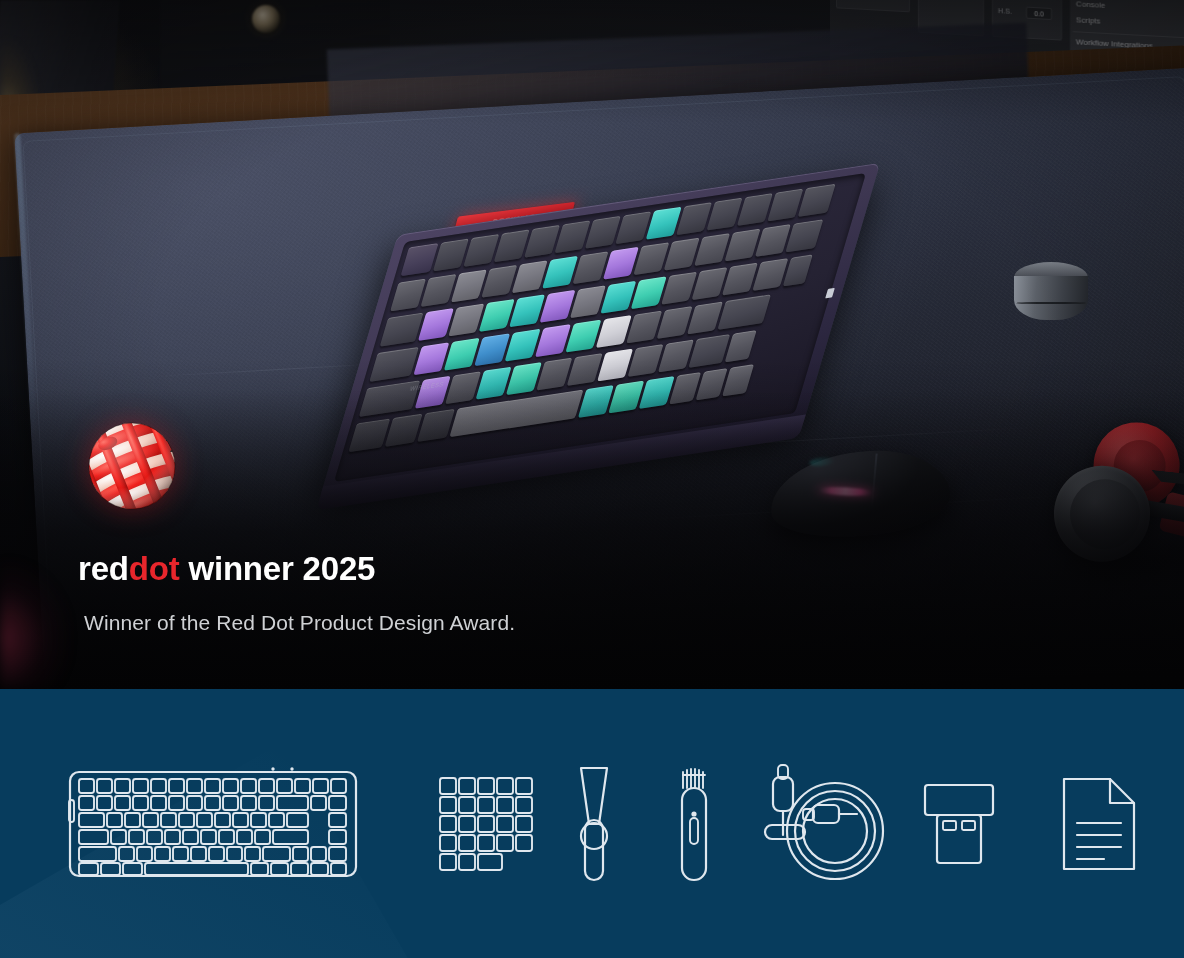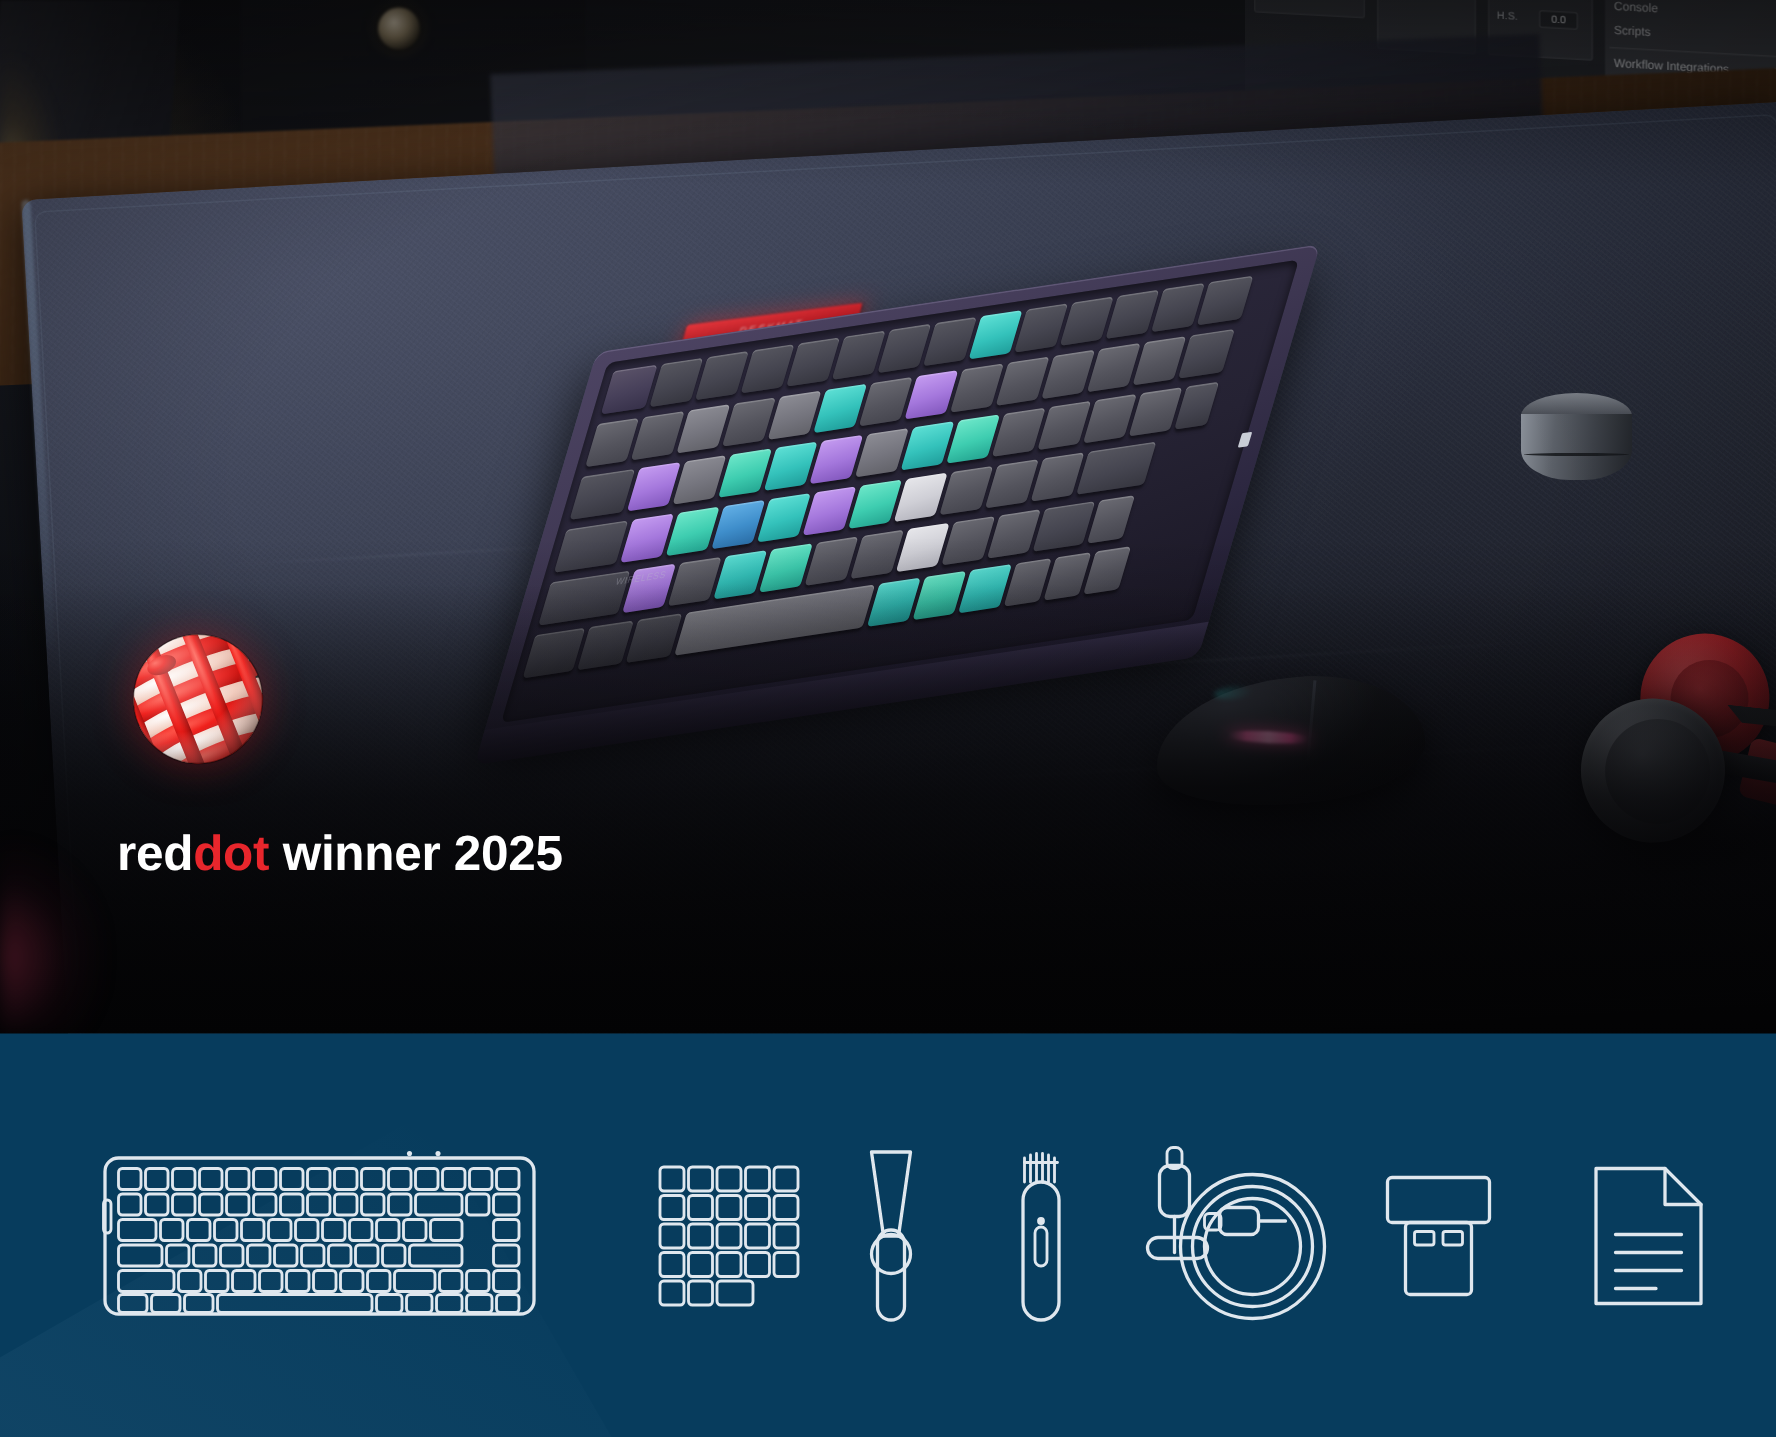--- a/index.html
+++ b/index.html
@@ -661,20 +661,21 @@
             <circle cx="52" cy="52" r="43" fill="url(#shadeG)"></circle>
           </g>
           <circle cx="52" cy="52" r="43" fill="none" stroke="rgba(0,0,0,0.35)" stroke-width="1"></circle>
         </svg>
       </div>
 
       <div id="award-title">
         <span>red</span><span class="dot">dot</span><span> winner 2025</span>
       </div>
 
+      <div id="award-subtitle">Winner of the Red Dot Product Design Award.</div>
     </div>
   </div>
 
   <div id="contents-band">
     <div class="band-sheen"></div>
 
     <div id="icon-row">
 
       <div class="icon-slot" style="width:426px;">
         <svg width="290" height="120" viewBox="0 0 290 120" aria-hidden="true">

